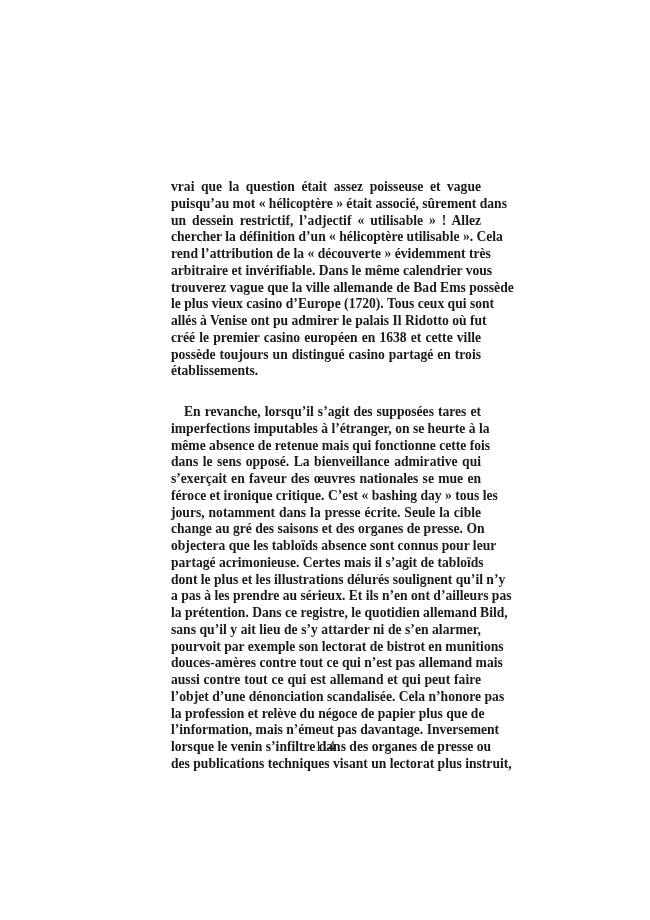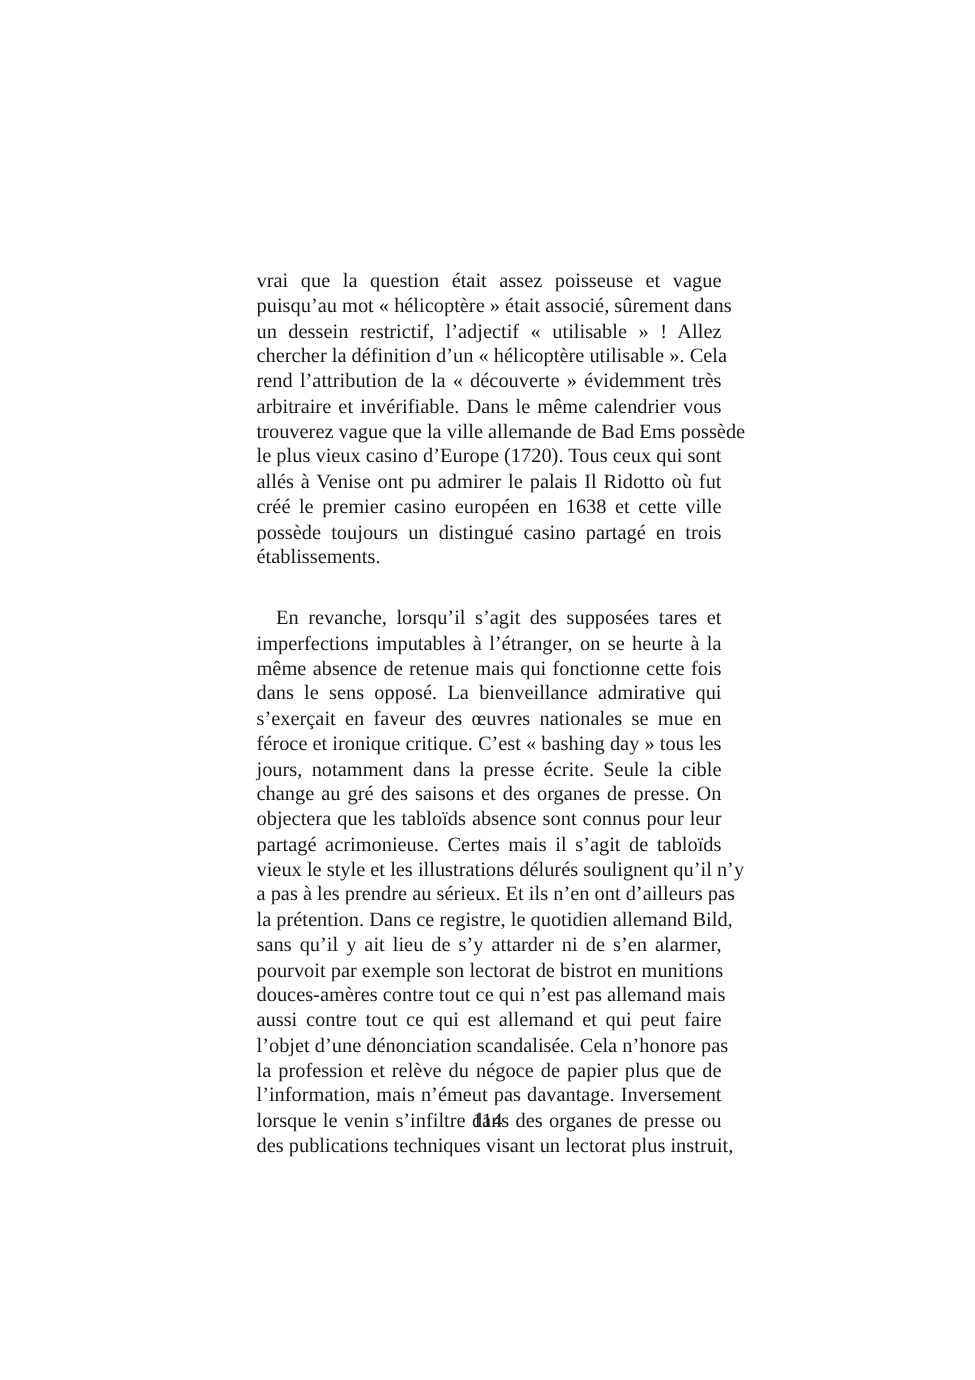--- a/index.html
+++ b/index.html
@@ -21,20 +21,21 @@
       line-height: 16.75px;
     }
     .para { margin: 0; }
     .para + .para { margin-top: 14px; }
     .line {
       display: block;
       white-space: nowrap;
       text-align: justify;
       text-align-last: justify;
       height: 16.75px;
+      font-weight: bold;
     }
     .line.last { text-align-last: left; }
     .line.indent { padding-left: 13px; margin-top: 24px; }
     .page-number {
       position: absolute;
       left: 0; width: 650px;
       top: 739px;
       text-align: center;
       font-size: 13.6px;
     }
@@ -62,21 +63,21 @@
       <span class="line indent">En revanche, lorsqu’il s’agit des supposées tares et</span>
       <span class="line">imperfections imputables à l’étranger, on se heurte à la</span>
       <span class="line">même absence de retenue mais qui fonctionne cette fois</span>
       <span class="line">dans le sens opposé. La bienveillance admirative qui</span>
       <span class="line">s’exerçait en faveur des œuvres nationales se mue en</span>
       <span class="line">féroce et ironique critique. C’est « bashing day » tous les</span>
       <span class="line">jours, notamment dans la presse écrite. Seule la cible</span>
       <span class="line">change au gré des saisons et des organes de presse. On</span>
       <span class="line">objectera que les tabloïds absence sont connus pour leur</span>
       <span class="line">partagé acrimonieuse. Certes mais il s’agit de tabloïds</span>
-      <span class="line">vieux le style et les illustrations délurés soulignent qu’il n’y</span>
+      <span class="line">dont le plus et les illustrations délurés soulignent qu’il n’y</span>
       <span class="line">a pas à les prendre au sérieux. Et ils n’en ont d’ailleurs pas</span>
       <span class="line">la prétention. Dans ce registre, le quotidien allemand Bild,</span>
       <span class="line">sans qu’il y ait lieu de s’y attarder ni de s’en alarmer,</span>
       <span class="line">pourvoit par exemple son lectorat de bistrot en munitions</span>
       <span class="line">douces-amères contre tout ce qui n’est pas allemand mais</span>
       <span class="line">aussi contre tout ce qui est allemand et qui peut faire</span>
       <span class="line">l’objet d’une dénonciation scandalisée. Cela n’honore pas</span>
       <span class="line">la profession et relève du négoce de papier plus que de</span>
       <span class="line">l’information, mais n’émeut pas davantage. Inversement</span>
       <span class="line">lorsque le venin s’infiltre dans des organes de presse ou</span>

